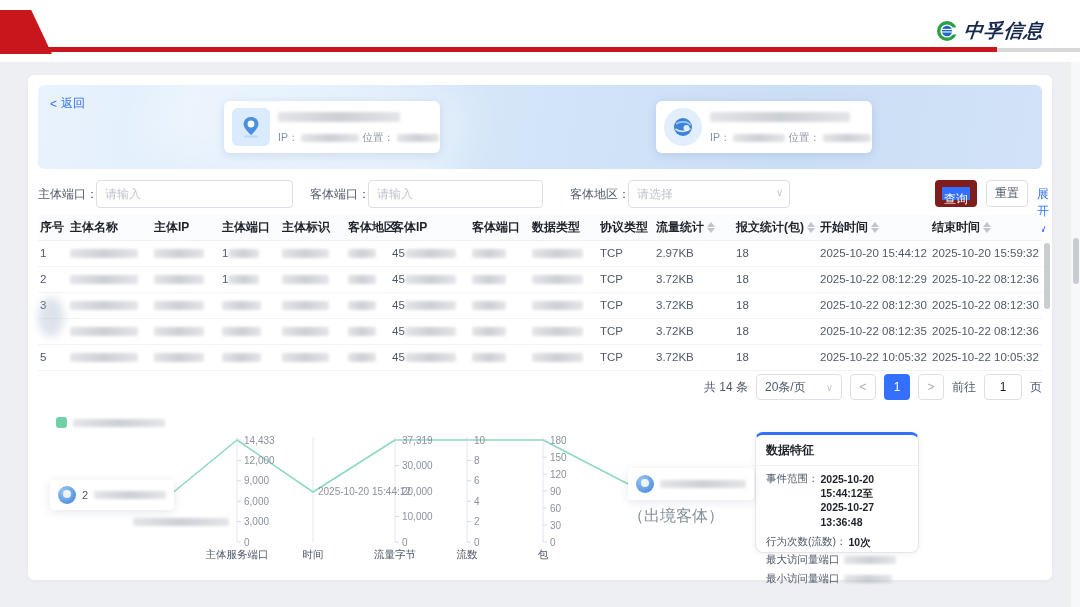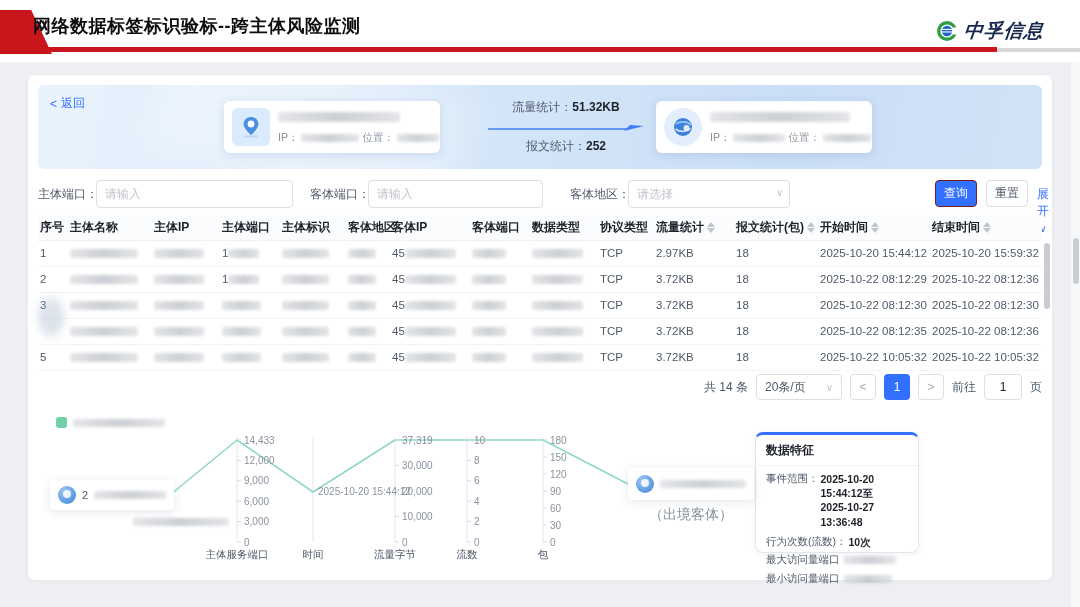--- a/index.html
+++ b/index.html
@@ -33,21 +33,21 @@
   .stat-row b { color:#1d2129; }
   .arrow-svg { display:block; margin:4px auto; }
 
   
   .filter-row { position:absolute; left:10px; top:104px; width:1004px; height:30px; }
   .f-label { position:absolute; top:7px; font-size:12px; color:#4e5969; }
   .f-input { position:absolute; top:1px; height:28px; border:1px solid #dcdfe6; border-radius:4px; background:#fff; font-size:12px; color:#1d2129; padding:0 8px; outline:none; }
   .f-input::placeholder { color:#c0c4cc; }
   .chev { position:absolute; top:8px; color:#c0c4cc; font-size:10px; }
   .btn { position:absolute; top:1px; height:27px; border-radius:4px; font-size:12px; text-align:center; line-height:25px; cursor:pointer; }
-  .btn-primary { background:#3370ff; color:#fff; border:1px solid #7f1d1d; width:42px; }
+  .btn-primary { background:#3370ff; color:#fff; border:7px solid #7f1d1d; width:42px; }
   .btn-plain { background:#fff; color:#4e5969; border:1px solid #dcdfe6; width:42px; }
   .link-expand { position:absolute; top:7px; color:#3370ff; cursor:pointer; display:flex; gap:3px; align-items:center;flex-direction:column; }
 
   
   .data-table { position:absolute; left:10px; top:140px; width:1004px; border-collapse:collapse; table-layout:fixed; }
   .data-table th { height:25px; font-size:12px; font-weight:600; color:#1d2129; text-align:left; padding:0 2px; white-space:nowrap; background:#fbfcfd; border-bottom:1px solid #f0f1f3; }
   .data-table td { height:26px; font-size:11.5px; color:#4e5969; padding:0 2px; white-space:nowrap; overflow:hidden; border-bottom:1px solid #f3f4f6; }
   .sort-caret { display:inline-flex; flex-direction:column; vertical-align:middle; margin-left:3px; gap:1px; }
   .sort-caret i { width:0; height:0; border-left:4px solid transparent; border-right:4px solid transparent; display:block; }
   .sort-caret .up { border-bottom:5px solid #c0c4cc; }
@@ -69,35 +69,34 @@
   .sec-title { display:flex; align-items:center; gap:6px; font-size:13px; font-weight:bold; color:#1d2129; }
   .sec-marker { width:3px; height:14px; background:#2e5bff; border-radius:1px; }
   .legend { position:absolute; left:18px; top:22px; display:flex; align-items:center; gap:6px; }
   .legend-swatch { width:11px; height:11px; border-radius:3px; background:#57c999; opacity:.85; }
   .chart-wrap { position:absolute; left:0; top:25px; width:740px; height:150px; }
   .node-card { position:absolute; background:#fff; border-radius:4px; box-shadow:0 2px 10px rgba(30,60,110,.12); display:flex; align-items:center; gap:6px; padding:0 8px; z-index:2; }
   .node-avatar { width:18px; height:18px; border-radius:50%; background:radial-gradient(circle at 35% 30%,#9cc6f5,#3b82d8); flex:none; position:relative; }
   .node-avatar::after { content:""; position:absolute; left:5px; top:4px; width:8px; height:8px; border-radius:50%; background:rgba(255,255,255,.85); }
   .subject-node { left:12px; top:60px; width:124px; height:30px; }
   .object-node { left:590px; top:48px; width:126px; height:32px; }
-  .object-caption { position:absolute; left:590px; top:86px; width:126px; text-align:center; color:#86909c; font-size:14px; }
+  .object-caption { position:absolute; left:590px; top:86px; width:126px; color:#86909c; font-size:16px; }
   .sub-blur { position:absolute; left:95px; top:98px; }
   .features-panel { position:absolute; left:717px; top:37px; width:164px; height:121px; background:#fff; border:1px solid #e5e6eb; border-top:3px solid #3370ff; border-radius:8px; box-shadow:0 1px 6px rgba(0,0,0,.06); }
   .fp-title { font-size:12px; font-weight:bold; color:#1d2129; padding:7px 10px 6px; border-bottom:1px solid #f0f1f3; }
   .fp-body { padding:6px 10px; font-size:10.5px; color:#4e5969; }
   .fp-row { display:flex; margin-bottom:4px; align-items:flex-start; gap:2px; }
   .fp-val { color:#1d2129; font-weight:bold; line-height:1.35; }
   .fp-plain { display:flex; align-items:center; gap:4px; margin-bottom:5px; }
 </style>
 </head>
 <body>
 
 <div class="app-header">
   <div class="flag"></div>
-  <div class="page-title">网络数据标签标识验标--跨主体风险监测</div>
   <div class="red-line"></div>
   <div class="gray-line"></div>
   <div class="logo">
     <svg width="24" height="24" viewBox="0 0 24 24">
       <circle cx="12" cy="12" r="10" fill="#2f9e49"></circle>
       <rect x="15" y="8.5" width="9" height="7" fill="#fff"></rect>
       <circle cx="12" cy="12" r="6.6" fill="#fff"></circle>
       <circle cx="12" cy="12" r="5.2" fill="#1e66c8"></circle>
       <rect x="6" y="9.9" width="12" height="1.1" fill="#fff"></rect>
       <rect x="6" y="12.4" width="12" height="1.1" fill="#fff"></rect>
@@ -126,28 +125,20 @@
         <span class="redact" style="width:122px;height:10px"></span>
         <div class="card-line2">
           <span>IP：</span>
           <span class="redact" style="width:58px;height:8px"></span>
           <span>位置：</span>
           <span class="redact" style="width:42px;height:8px"></span>
         </div>
       </div>
     </div>
 
-    <div class="stats">
-      <div class="stat-row"><span>流量统计：</span><b>51.32KB</b></div>
-      <svg class="arrow-svg" width="160" height="14" viewBox="0 0 160 14">
-        <path d="M2 9 L142 9" stroke="#3f7ef7" stroke-width="1.6" fill="none"></path>
-        <path d="M158 6 L138 11 L144 5 Z" fill="#3f7ef7"></path>
-      </svg>
-      <div class="stat-row"><span>报文统计：</span><b>252</b></div>
-    </div>
 
     <div class="entity-card card-object">
       <div class="icon-box" style="border-radius:50%;background:#e2eefb">
         <svg width="24" height="24" viewBox="0 0 24 24">
           <circle cx="12" cy="12" r="9" fill="#3b82d8"></circle>
           <path d="M5 9 C9 6 16 6 20 10" stroke="#9cc6f5" stroke-width="1.6" fill="none"></path>
           <path d="M4.5 14 C9 17.5 16 17 19.5 13.5" stroke="#cfe4fa" stroke-width="1.6" fill="none"></path>
           <circle cx="15.5" cy="13" r="3" fill="#fff" opacity=".85"></circle>
         </svg>
       </div>

